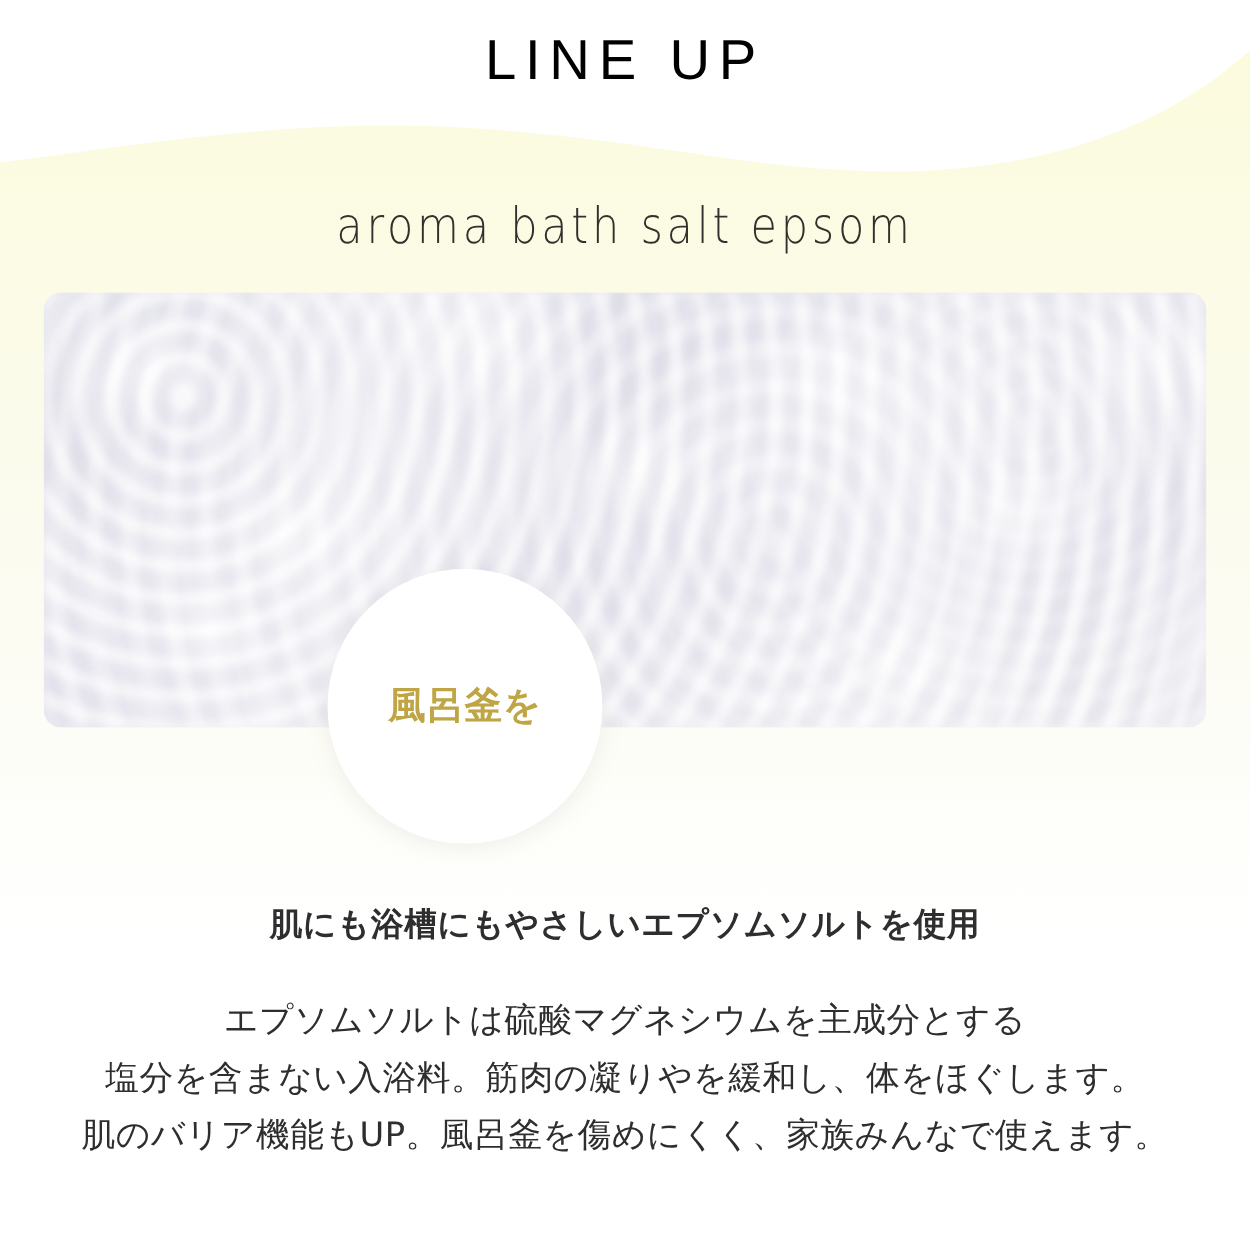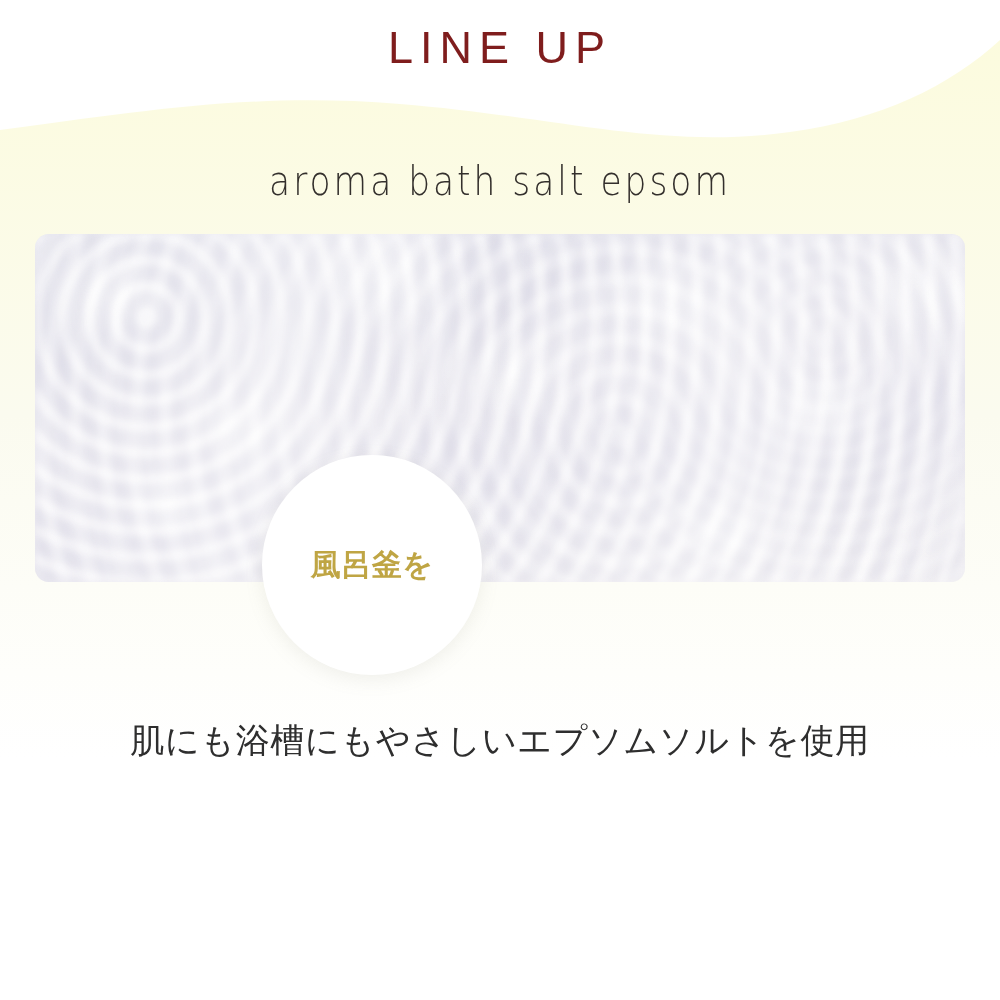--- a/index.html
+++ b/index.html
@@ -41,21 +41,21 @@
   .lineup-title {
     position: absolute;
     left: 0;
     top: 20px;
     width: 1000px;
     text-align: center;
     font-family: "Liberation Sans", sans-serif;
     font-size: 45px;
     font-weight: 300;
     letter-spacing: 7px;
-    color: #7f1d1d;
+    color: #000000;
     z-index: 5;
     line-height: 56px;
     -webkit-font-smoothing: antialiased;
   }
 
   
   .product-name {
     position: absolute;
     left: 0;
     top: 156px;
@@ -144,22 +144,22 @@
   .copy-block {
     position: absolute;
     left: 0;
     top: 716px;
     width: 1000px;
     text-align: center;
     z-index: 7;
   }
   .copy-heading {
     font-family: "DejaVu Sans", sans-serif;
-    font-size: 34px;
-    font-weight: 400;
+    font-size: 26px;
+    font-weight: 700;
     color: #2e2e2e;
     letter-spacing: 0.6px;
     line-height: 48px;
     margin: 0 0 30px 0;
   }
   .copy-lines {
     font-family: "DejaVu Sans", sans-serif;
     font-size: 27px;
     font-weight: 400;
     color: #2e2e2e;
@@ -195,15 +195,20 @@
     <div class="sheen"></div>
   </div>
 
   <div class="feature-circle" id="circle-1">
     <span class="ftext">風呂釜を</span>
   </div>
 
 
   <div class="copy-block">
     <div class="copy-heading">肌にも浴槽にもやさしいエプソムソルトを使用</div>
+    <div class="copy-lines">
+      <div>エプソムソルトは硫酸マグネシウムを主成分とする</div>
+      <div>塩分を含まない入浴料。筋肉の凝りやを緩和し、体をほぐします。</div>
+      <div>肌のバリア機能もUP。風呂釜を傷めにくく、家族みんなで使えます。</div>
+    </div>
   </div>
 
 </div>
 
 </body></html>

